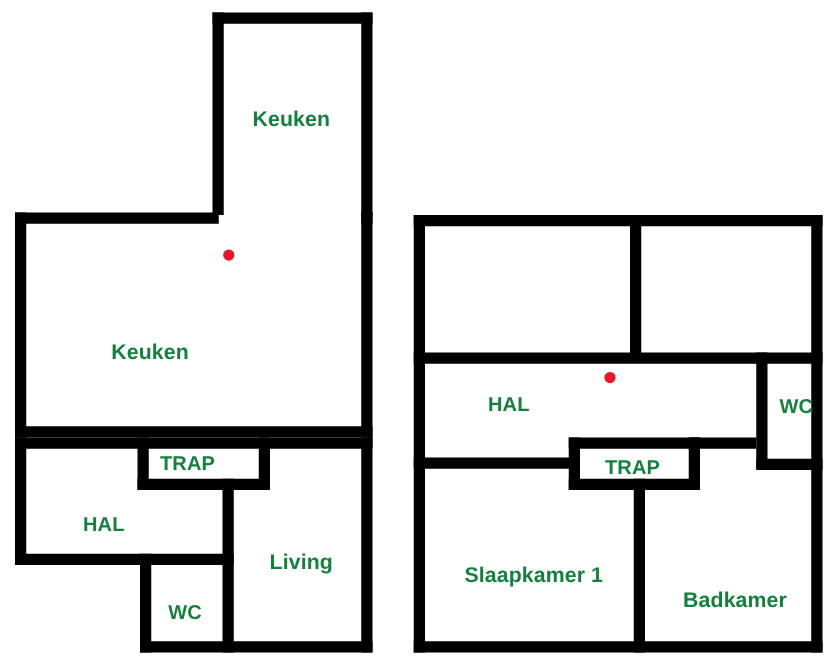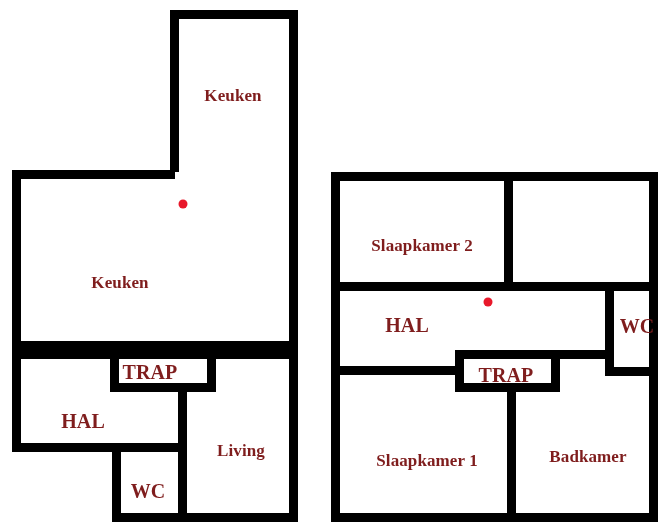--- a/index.html
+++ b/index.html
@@ -21,30 +21,30 @@
   }
   svg.plan-svg {
     position: absolute;
     left: 0;
     top: 0;
     width: 665px;
     height: 528px;
   }
   .room-label {
     position: absolute;
-    font-family: Liberation Serif, serif;
+    font-family: Liberation Sans, sans-serif;
     font-weight: bold;
-    color: #7f1d1d;
+    color: #15803d;
     white-space: nowrap;
     transform: translate(-50%, -50%);
     letter-spacing: 0.1px;
     line-height: 1;
   }
   .sz-lg { font-size: 17px; }
-  .sz-md { font-size: 20px; }
+  .sz-md { font-size: 16px; }
   .marker-dot {
     position: absolute;
     border-radius: 50%;
     transform: translate(-50%, -50%);
   }
 </style>
 </head>
 <body>
 
 <div id="floorplan-canvas">
@@ -109,23 +109,22 @@
     </g>
   </svg>
 
   <div class="room-label sz-lg" style="left:233px; top:95px;">Keuken</div>
   <div class="room-label sz-lg" style="left:120px; top:282px;">Keuken</div>
   <div class="room-label sz-md" style="left:150px; top:372px;">TRAP</div>
   <div class="room-label sz-md" style="left:83px; top:421px;">HAL</div>
   <div class="room-label sz-md" style="left:148px; top:491px;">WC</div>
   <div class="room-label sz-lg" style="left:241px; top:450px;">Living</div>
 
-  <div class="room-label sz-lg" style="left:422px; top:245px;">Slaapkamer 2</div>
   <div class="room-label sz-md" style="left:407px; top:325px;">HAL</div>
   <div class="room-label sz-md" style="left:637px; top:326px;">WC</div>
   <div class="room-label sz-md" style="left:506px; top:375px;">TRAP</div>
   <div class="room-label sz-lg" style="left:427px; top:460px;text-align:center;">Slaapkamer 1</div>
-  <div class="room-label sz-lg" style="left:588px; top:456px;">Badkamer</div>
+  <div class="room-label sz-lg" style="left:588px; top:480px;">Badkamer</div>
 
   <div class="marker-dot" id="marker-living" style="left: 183px; top: 204px; width: 9px; height: 9px; background: rgb(232, 24, 42);"></div>
   <div class="marker-dot" id="marker-hal" style="left: 488px; top: 302px; width: 9px; height: 9px; background: rgb(232, 24, 42);"></div>
 
 </div>
 
 </body></html>

